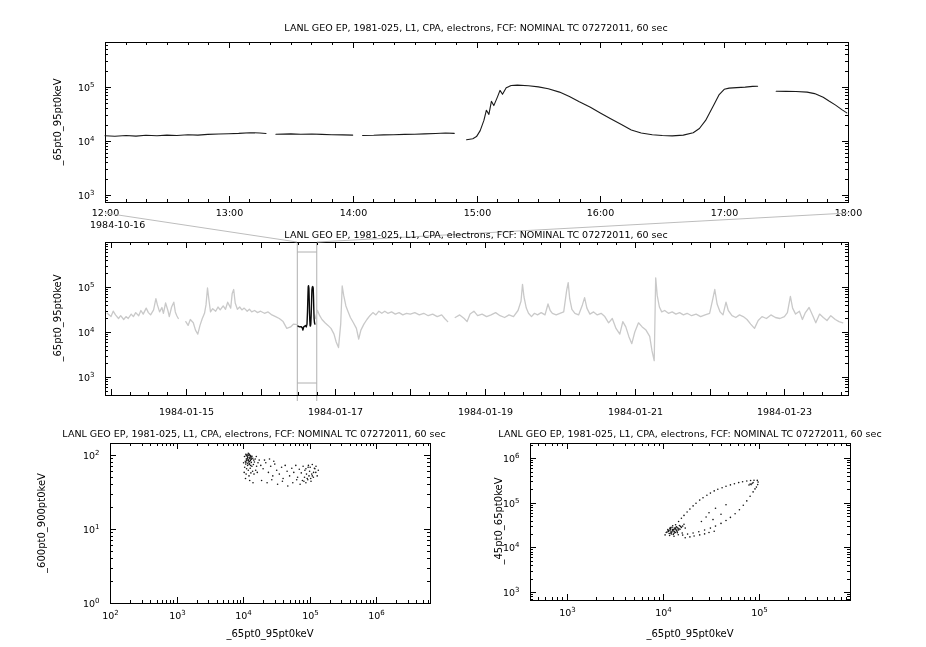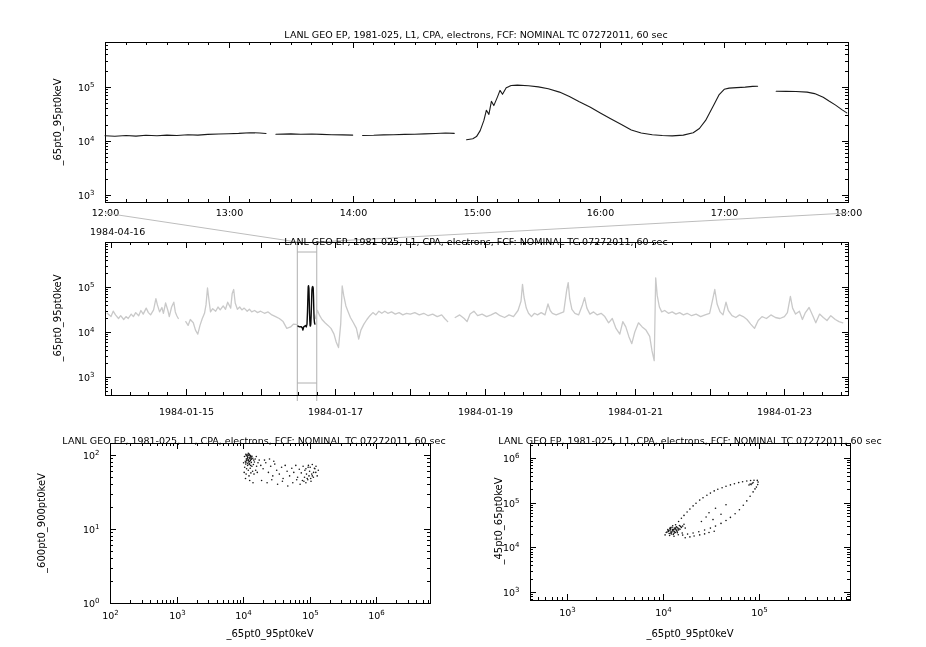--- a/index.html
+++ b/index.html
@@ -1,18 +1,18 @@
 <!DOCTYPE html>
 <html><head>
 <meta charset="utf-8">
 <style>
   html,body{margin:0;padding:0;background:#ffffff;}
   #fig{position:relative;width:926px;height:647px;background:#fff;overflow:hidden;
        font-family:"DejaVu Sans","Liberation Sans",sans-serif;}
-  .t{position:absolute;font-size:9.5px;color:#000;white-space:nowrap;margin-top:7px;}
+  .t{position:absolute;font-size:9.5px;color:#000;white-space:nowrap;}
   .ctr{transform:translateX(-50%);}
   .ylab{position:absolute;font-size:10px;color:#000;white-space:nowrap;
         transform:translate(-50%,-50%) rotate(-90deg);}
   .xlab{position:absolute;font-size:10px;color:#000;white-space:nowrap;transform:translateX(-50%);}
   svg{position:absolute;left:0;top:0;}
   svg text{font-family:"DejaVu Sans","Liberation Sans",sans-serif;font-size:9.5px;fill:#000;}
 </style>
 </head>
 <body>
 
@@ -863,21 +863,21 @@
         </g>
       </g>
       <g>
         <line x1="105" y1="213" x2="297" y2="242" stroke="#bdbdbd" stroke-width="1"></line>
         <line x1="848" y1="213" x2="317" y2="242" stroke="#bdbdbd" stroke-width="1"></line>
       </g>
     </svg>
 
   <div class="t ctr" style="left:476px;top:22px">LANL GEO EP, 1981-025, L1, CPA, electrons, FCF: NOMINAL TC 07272011, 60 sec</div>
   <div class="ylab" style="left:57px;top:122px">_65pt0_95pt0keV</div>
-  <div class="t" style="left:90px;top:219px">1984-04-16</div>
+  <div class="t" style="left:90px;top:219px">1984-10-16</div>
 
   <div class="t ctr" style="left:476px;top:229px">LANL GEO EP, 1981-025, L1, CPA, electrons, FCF: NOMINAL TC 07272011, 60 sec</div>
   <div class="ylab" style="left:57px;top:318px">_65pt0_95pt0keV</div>
 
   <div class="t ctr" style="left:254px;top:428px">LANL GEO EP, 1981-025, L1, CPA, electrons, FCF: NOMINAL TC 07272011, 60 sec</div>
   <div class="ylab" style="left:41px;top:523px">_600pt0_900pt0keV</div>
   <div class="xlab" style="left:270px;top:628px">_65pt0_95pt0keV</div>
 
   <div class="t ctr" style="left:690px;top:428px">LANL GEO EP, 1981-025, L1, CPA, electrons, FCF: NOMINAL TC 07272011, 60 sec</div>
   <div class="ylab" style="left:498px;top:521px">_45pt0_65pt0keV</div>

